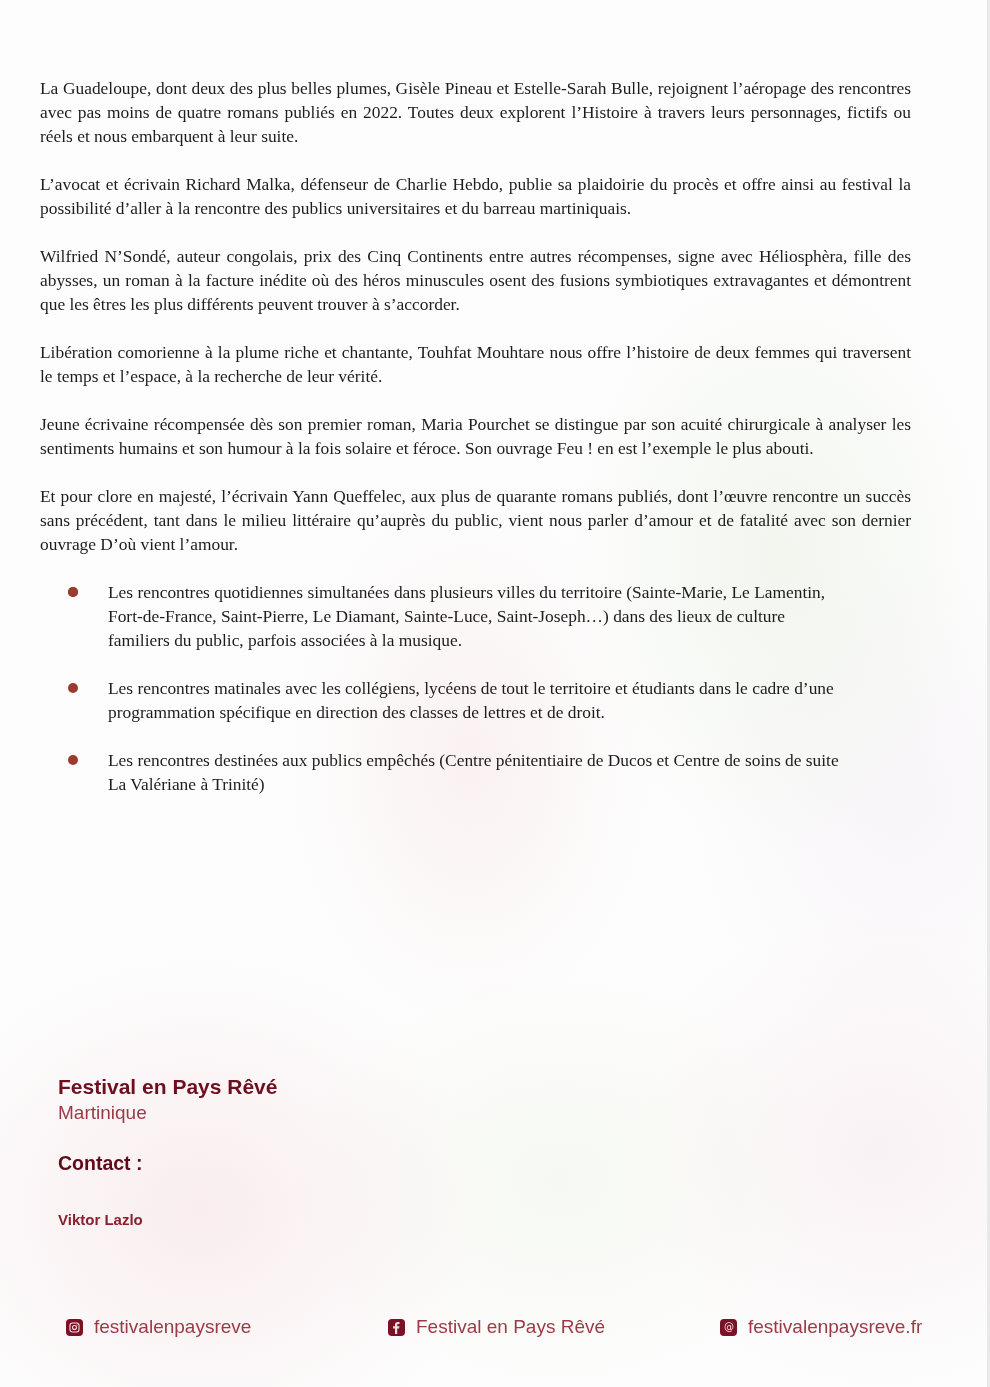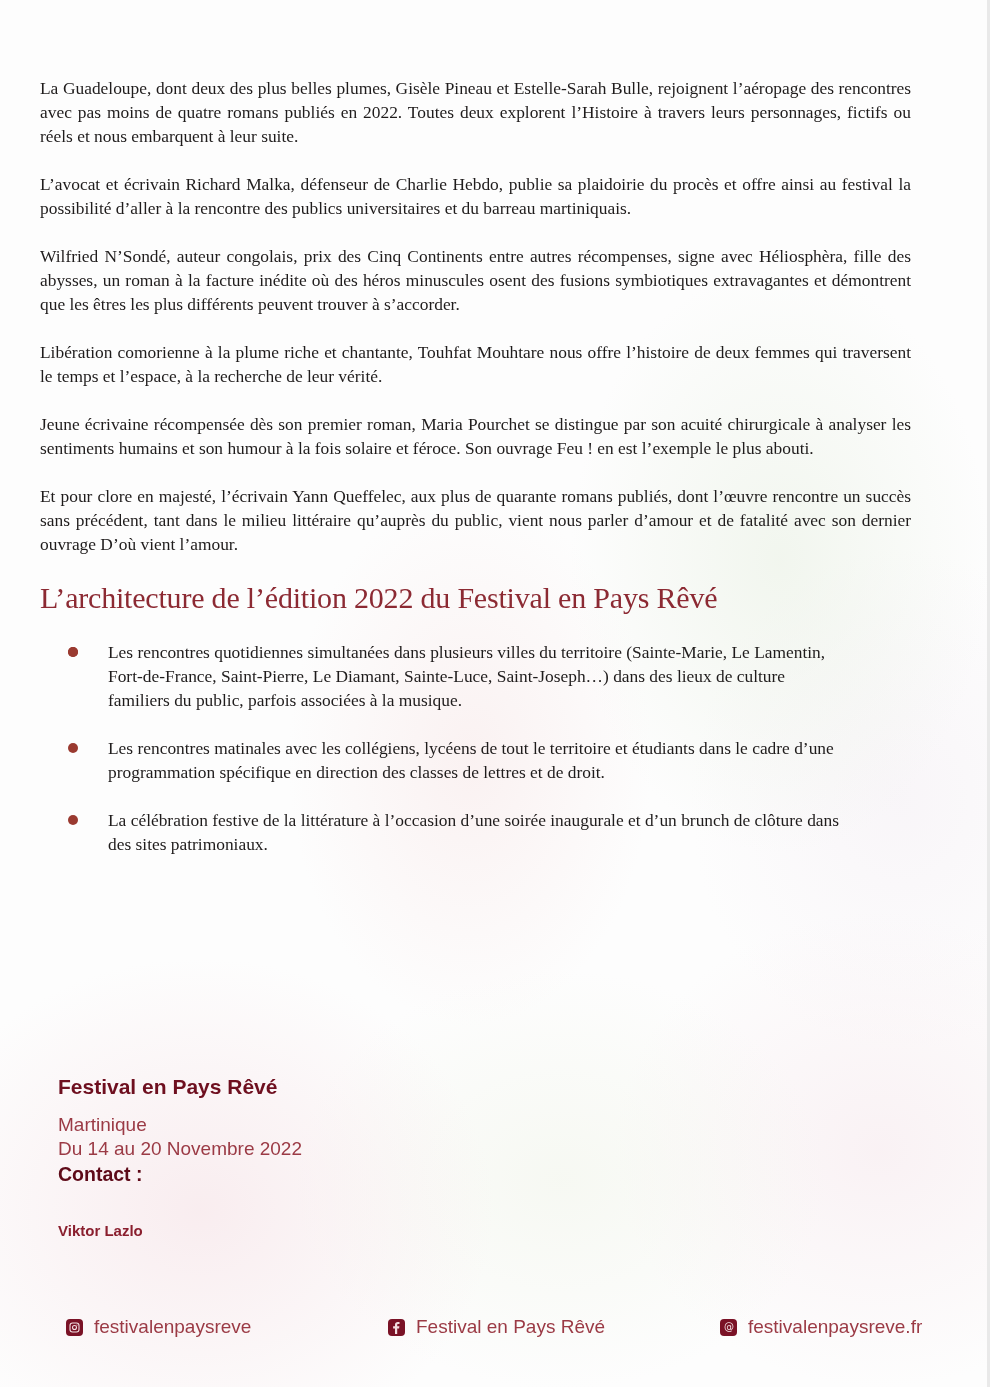--- a/index.html
+++ b/index.html
@@ -32,22 +32,22 @@
   ul.bullets li {
     position: relative; font-size: 17.4px; line-height: 24px; margin-bottom: 24px;
   }
   ul.bullets li .dot {
     position: absolute; left: -40px; top: 7px; width: 10px; height: 10px; border-radius: 50%;
     background: #9a3a30;
   }
   .info { position: absolute; left: 58px; top: 1073px; font-family: "Liberation Sans", "DejaVu Sans", sans-serif; }
   .info .org { font-weight: bold; font-size: 21px; color: #6e0f1f; line-height: 28px; }
   .info .place, .info .dates { font-size: 19px; color: #9b3a45; line-height: 24px; }
-  .info .place { margin-top: 12px; }
-  .info .contact-label { font-weight: bold; font-size: 19.5px; color: #5e0a18; line-height: 26px; }
+  .info .place { }
+  .info .contact-label { font-weight: bold; font-size: 19.5px; color: #5e0a18; margin-top: 25px; line-height: 26px; }
   .info .contact-name { font-weight: bold; font-size: 15px; color: #8a1f2e; margin-top: 32px; line-height: 24px; }
   .info .contact-email { font-size: 19px; color: #9b2a3a; line-height: 24px; }
   .footer { position: absolute; top: 1316px; left: 8px; width: 990px; height: 26px; font-family: "Liberation Sans", "DejaVu Sans", sans-serif; }
   .social { position: absolute; display: flex; align-items: center; font-size: 19px; color: #9b3a45; }
   .social .ico {
     width: 17px; height: 17px; border-radius: 4px; background: #7a1226; margin-right: 11px;
     display: flex; align-items: center; justify-content: center;
   }
   .social.instagram { left: 58px; }
   .social.facebook { left: 380px; }
@@ -60,34 +60,32 @@
 <div class="right-edge"></div>
 
 <div class="content">
   <p class="para">La Guadeloupe, dont deux des plus belles plumes, Gisèle Pineau et Estelle-Sarah Bulle, rejoignent l’aéropage des rencontres avec pas moins de quatre romans publiés en 2022. Toutes deux explorent l’Histoire à travers leurs personnages, fictifs ou réels et nous embarquent à leur suite.</p>
   <p class="para">L’avocat et écrivain Richard Malka, défenseur de Charlie Hebdo, publie sa plaidoirie du procès et offre ainsi au festival la possibilité d’aller à la rencontre des publics universitaires et du barreau martiniquais.</p>
   <p class="para">Wilfried N’Sondé, auteur congolais, prix des Cinq Continents entre autres récompenses, signe avec Héliosphèra, fille des abysses, un roman à la facture inédite où des héros minuscules osent des fusions symbiotiques extravagantes et démontrent que les êtres les plus différents peuvent trouver à s’accorder.</p>
   <p class="para">Libération comorienne à la plume riche et chantante, Touhfat Mouhtare nous offre l’histoire de deux femmes qui traversent le temps et l’espace, à la recherche de leur vérité.</p>
   <p class="para">Jeune écrivaine récompensée dès son premier roman, Maria Pourchet se distingue par son acuité chirurgicale à analyser les sentiments humains et son humour à la fois solaire et féroce. Son ouvrage Feu ! en est l’exemple le plus abouti.</p>
   <p class="para">Et pour clore en majesté, l’écrivain Yann Queffelec, aux plus de quarante romans publiés, dont l’œuvre rencontre un succès sans précédent, tant dans le milieu littéraire qu’auprès du public, vient nous parler d’amour et de fatalité avec son dernier ouvrage D’où vient l’amour.</p>
 
-  <h2 class="section-title">L’architecture de l’édition 2022 du Festival en Pays Rêvé</h2>
 
   <ul class="bullets">
     <li><span class="dot"></span></li>
     <li><span class="dot"></span><span>Les rencontres quotidiennes simultanées dans plusieurs villes du territoire (Sainte-Marie, Le Lamentin, Fort-de-France, Saint-Pierre, Le Diamant, Sainte-Luce, Saint-Joseph…) dans des lieux de culture familiers du public, parfois associées à la musique.</span></li>
     <li><span class="dot"></span><span>Les rencontres matinales avec les collégiens, lycéens de tout le territoire et étudiants dans le cadre d’une programmation spécifique en direction des classes de lettres et de droit.</span></li>
-    <li><span class="dot"></span><span>La célébration festive de la littérature à l’occasion d’une soirée inaugurale et d’un brunch de clôture dans des sites patrimoniaux.</span></li>
+    <li><span class="dot"></span><span>Les rencontres destinées aux publics empêchés (Centre pénitentiaire de Ducos et Centre de soins de suite La Valériane à Trinité)</span></li>
   </ul>
 </div>
 
 <div class="info">
   <div class="org">Festival en Pays Rêvé</div>
   <div class="place">Martinique</div>
-  <div class="dates">Du 14 au 20 Novembre 2022</div>
   <div class="contact-label">Contact :</div>
   <div class="contact-name">Viktor Lazlo</div>
 </div>
 
 <div class="footer">
   <div class="social instagram">
     <span class="ico">
       <svg width="11" height="11" viewBox="0 0 11 11">
           <rect x="1" y="1" width="9" height="9" rx="2.5" fill="none" stroke="#f3dfe2" stroke-width="1.1"></rect>
           <circle cx="5.5" cy="5.5" r="2" fill="none" stroke="#f3dfe2" stroke-width="1.1"></circle>

